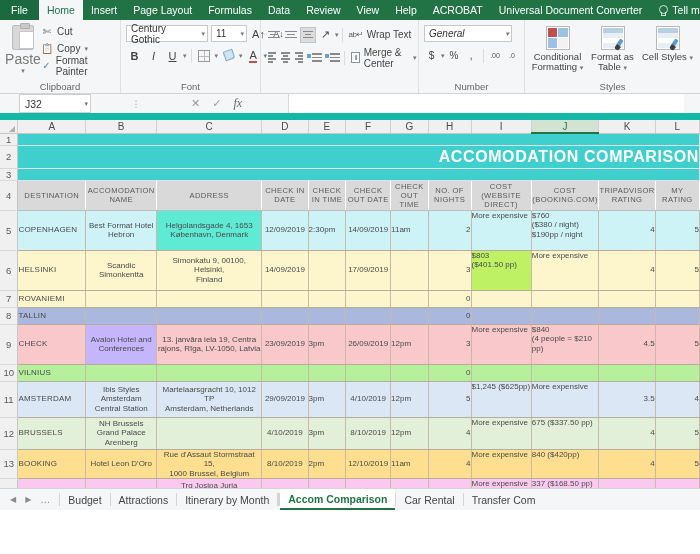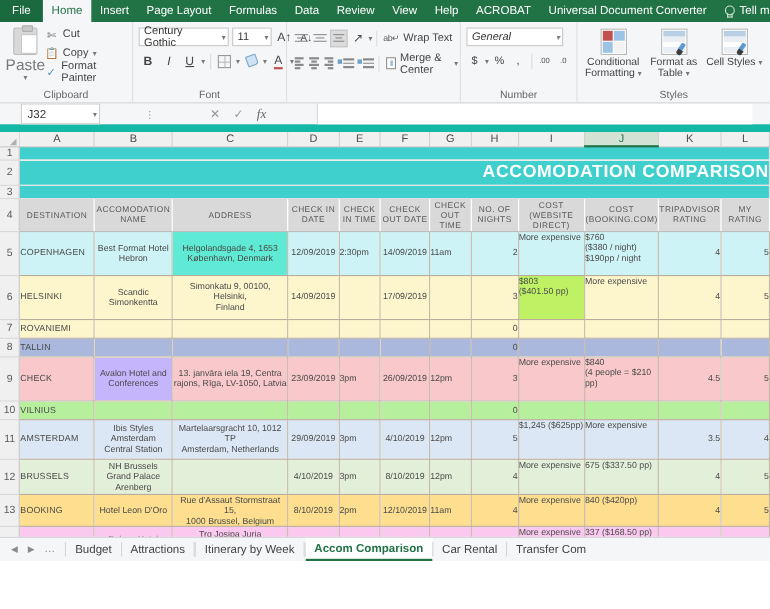--- a/index.html
+++ b/index.html
@@ -688,22 +688,22 @@
     <div class="navbtns">
       <span>◀</span>
       <span>▶</span>
       <span class="dots">…</span>
     </div>
     <div class="tabsep"></div>
     <div class="stab">Budget</div>
     <div class="tabsep"></div>
     <div class="stab">Attractions</div>
     <div class="tabsep"></div>
+    <div class="stab">Itinerary by Month</div>
     <div class="tabsep"></div>
-    <div class="stab">Itinerary by Week</div>
     <div class="tabsep"></div>
     <div class="tabsep"></div>
     <div class="stab active">Accom Comparison</div>
     <div class="tabsep"></div>
     <div class="stab">Car Rental</div>
     <div class="tabsep"></div>
     <div class="stab">Transfer Com</div>
   </div>
 </div>
 

